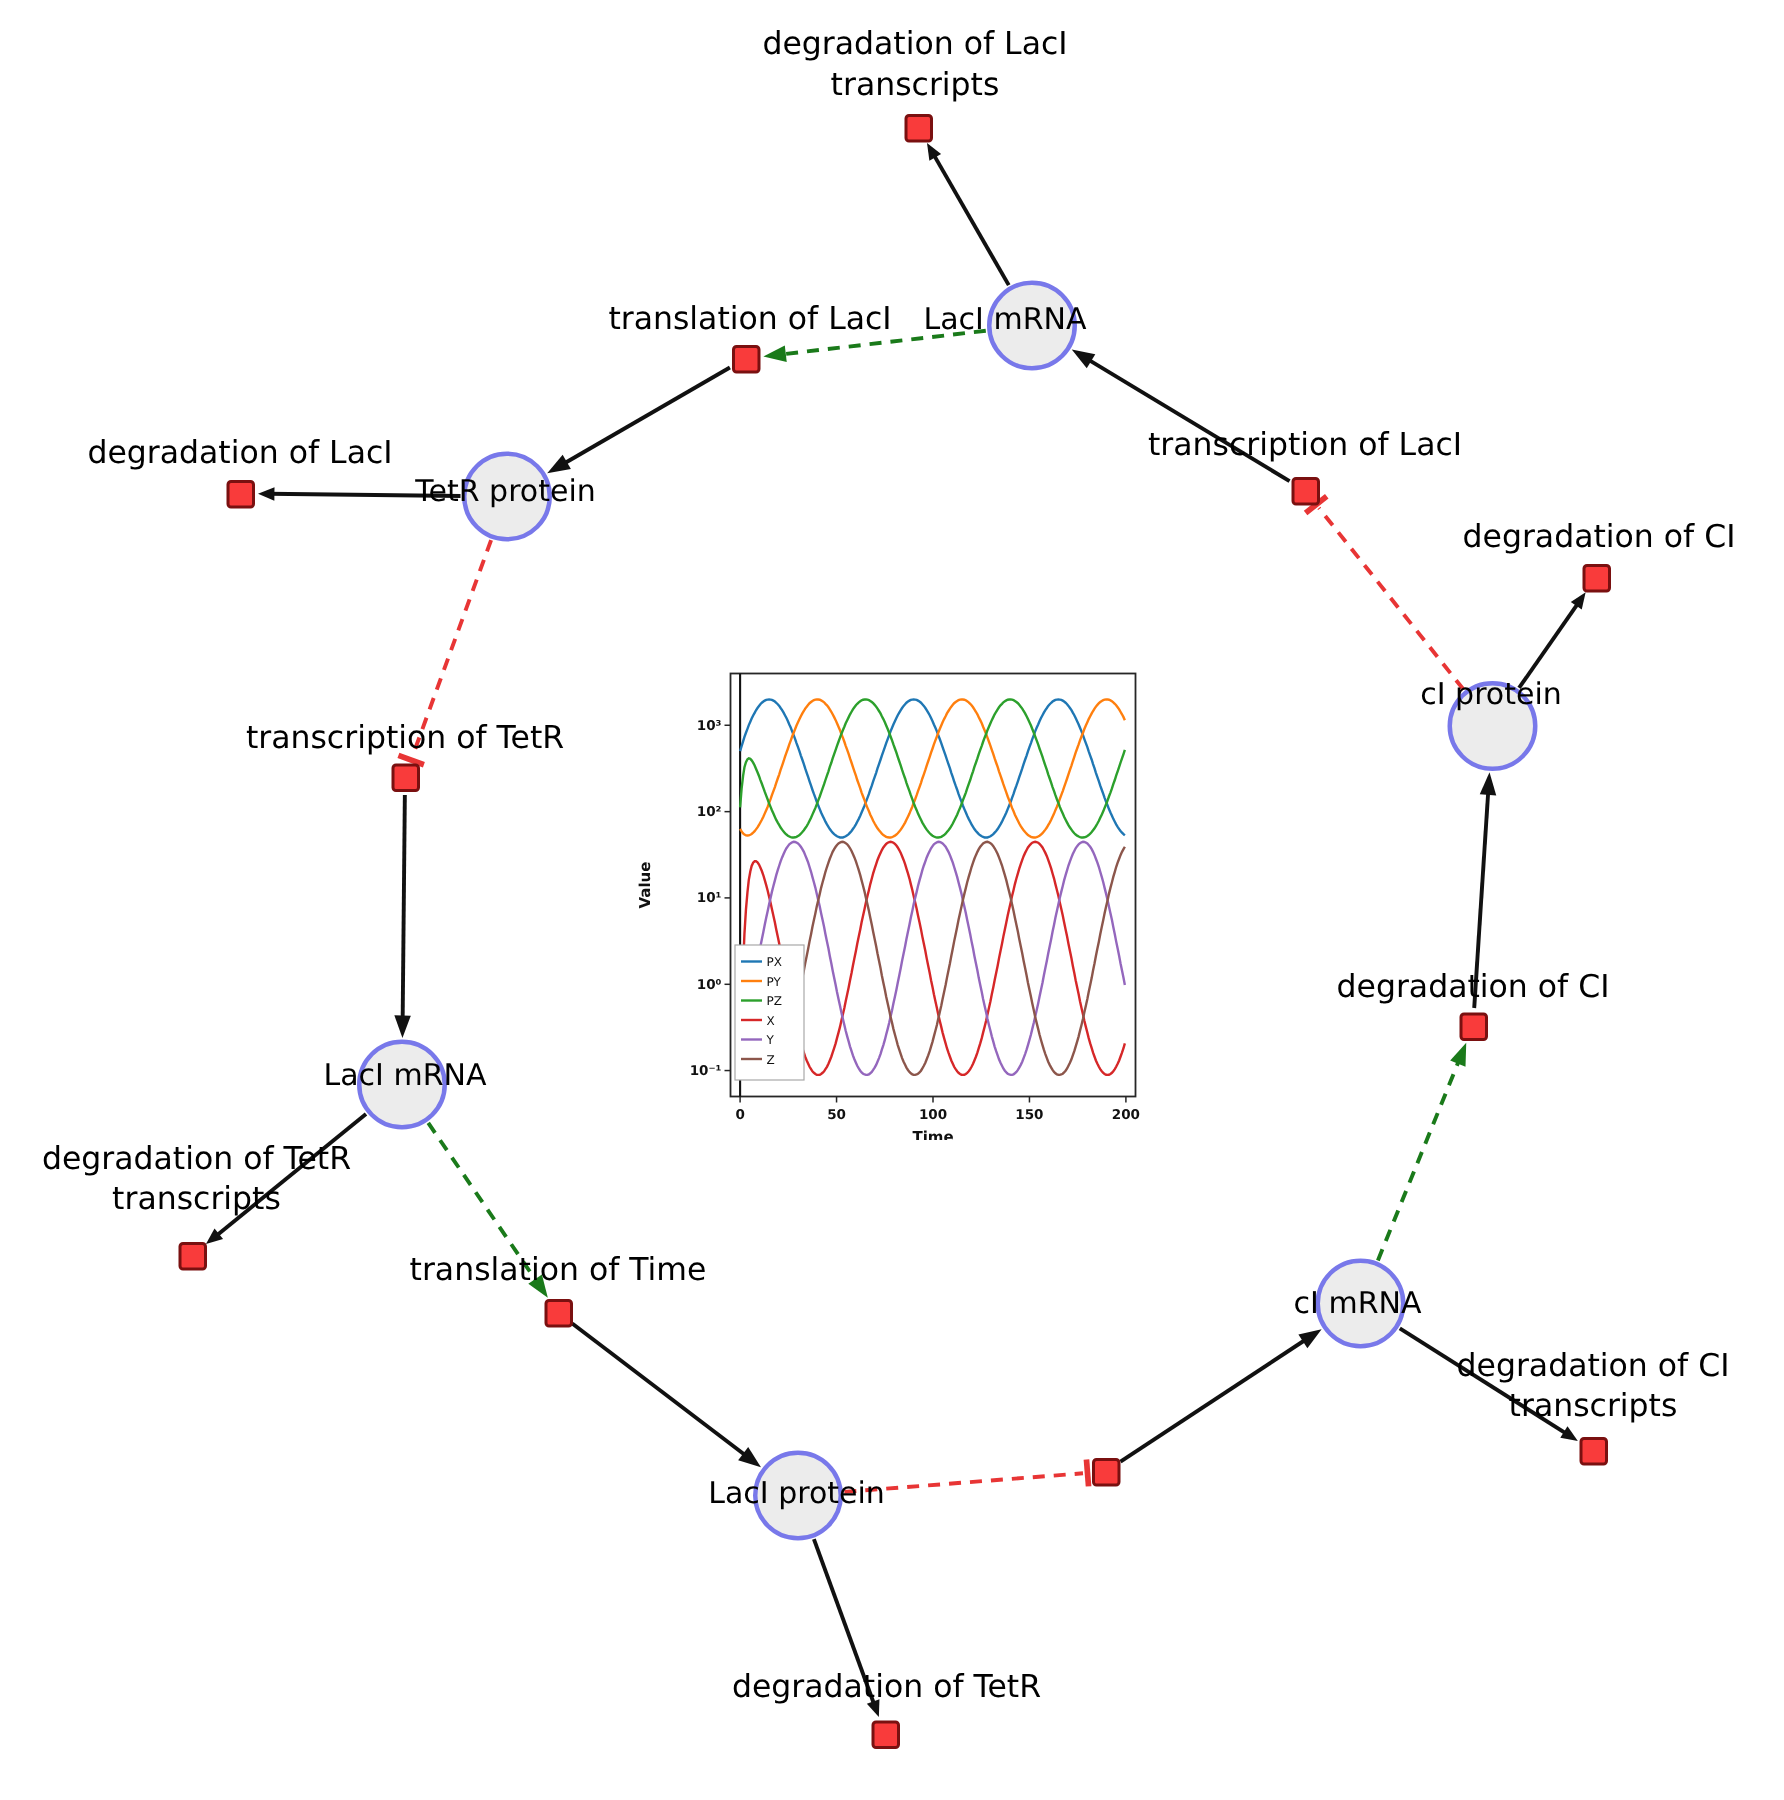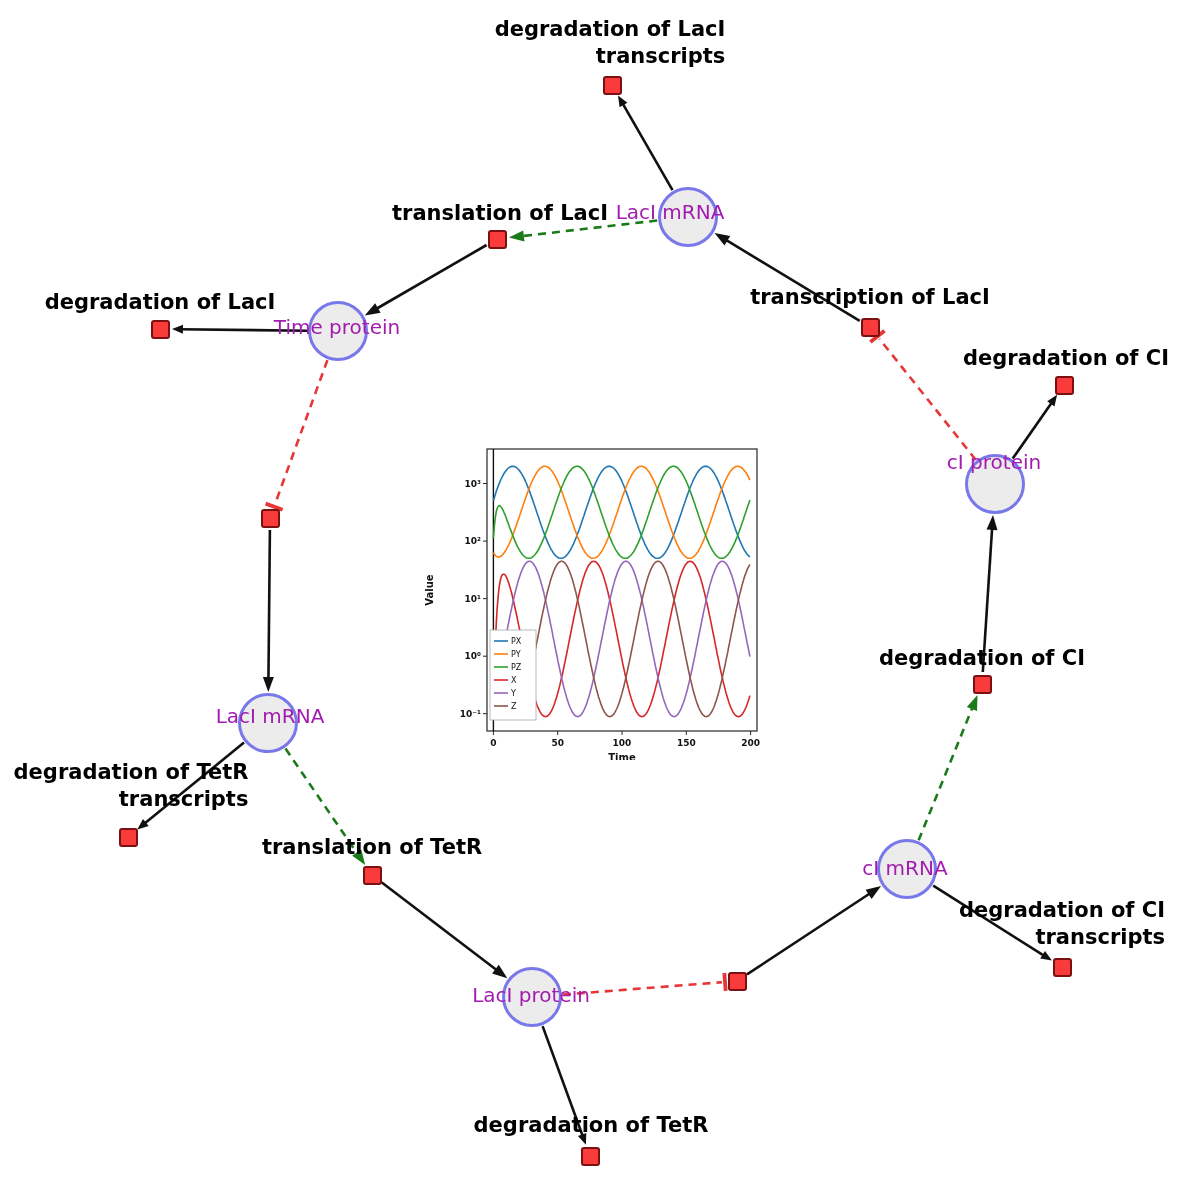--- a/index.html
+++ b/index.html
@@ -6,23 +6,23 @@
   .canvas{position:relative;width:1189px;height:1200px;background:#ffffff;overflow:hidden;
           font-family:"DejaVu Sans","Liberation Sans",sans-serif;}
   #edge-layer{position:absolute;left:0;top:0;}
   #node-layer{position:absolute;left:0;top:0;width:100%;height:100%;pointer-events:none;}
   #node-layer > div{pointer-events:auto;}
   .species{position:absolute;width:60px;height:60px;margin:-30px 0 0 -30px;border-radius:50%;
            background:#ececec;border:3px solid #7878ea;box-sizing:border-box;}
   .reaction{position:absolute;width:19px;height:19px;margin:-9.5px 0 0 -9.5px;
             background:#f93b3b;border:2.5px solid #7a1010;border-radius:3px;box-sizing:border-box;}
   .slabel{position:absolute;transform:translate(-50%,-50%);font-size:20px;font-weight:400;
-          color:#a21caf;white-space:nowrap;}
-  .rlabel{position:absolute;transform:translate(-50%,-50%);font-size:21px;font-weight:700;
-          color:#000;white-space:nowrap;text-align:right;line-height:1.28;}
+          color:#000000;white-space:nowrap;}
+  .rlabel{position:absolute;transform:translate(-50%,-50%);font-size:21px;font-weight:400;
+          color:#000;white-space:nowrap;text-align:center;line-height:1.28;}
   .chart{position:absolute;left:420px;top:440px;width:350px;height:320px;}
 </style>
 </head>
 <body>
 
 <div class="canvas">
   <svg id="edge-layer" width="1189" height="1200">
       <line x1="672.5" y1="190.1" x2="621.3" y2="101.1" stroke="#111111" stroke-width="2.6"></line>
       <polygon points="618.0,95.4 627.4,102.7 619.6,107.2" fill="#111111"></polygon>
       <line x1="657.2" y1="220.5" x2="517.9" y2="236.6" stroke="#1a7a1a" stroke-width="2.6" stroke-dasharray="8 6"></line>
@@ -73,33 +73,34 @@
       <div class="reaction" style="left:160px;top:329px"></div>
       <div class="reaction" style="left:1064px;top:385px"></div>
       <div class="reaction" style="left:270px;top:518px"></div>
       <div class="reaction" style="left:982px;top:684px"></div>
       <div class="reaction" style="left:128px;top:837px"></div>
       <div class="reaction" style="left:372px;top:875px"></div>
       <div class="reaction" style="left:1062px;top:967px"></div>
       <div class="reaction" style="left:737px;top:981px"></div>
       <div class="reaction" style="left:590px;top:1156px"></div>
       <div class="slabel" style="left:670px;top:212px">LacI mRNA</div>
-      <div class="slabel" style="left:337px;top:327px">Time protein</div>
+      <div class="slabel" style="left:337px;top:327px">TetR protein</div>
       <div class="slabel" style="left:994px;top:462px">cI protein</div>
       <div class="slabel" style="left:270px;top:716px">LacI mRNA</div>
       <div class="slabel" style="left:905px;top:868px">cI mRNA</div>
       <div class="slabel" style="left:531px;top:995px">LacI protein</div>
       <div class="rlabel" style="left:610px;top:43px">degradation of LacI<br>transcripts</div>
       <div class="rlabel" style="left:870px;top:297px">transcription of LacI</div>
       <div class="rlabel" style="left:500px;top:213px">translation of LacI</div>
       <div class="rlabel" style="left:160px;top:302px">degradation of LacI</div>
       <div class="rlabel" style="left:1066px;top:358px">degradation of CI</div>
+      <div class="rlabel" style="left:270px;top:492px">transcription of TetR</div>
       <div class="rlabel" style="left:982px;top:658px">degradation of CI</div>
       <div class="rlabel" style="left:131px;top:786px">degradation of TetR<br>transcripts</div>
-      <div class="rlabel" style="left:372px;top:847px">translation of TetR</div>
+      <div class="rlabel" style="left:372px;top:847px">translation of Time</div>
       <div class="rlabel" style="left:1062px;top:924px">degradation of CI<br>transcripts</div>
       <div class="rlabel" style="left:591px;top:1125px">degradation of TetR</div>
     </div>
   <div id="chart" class="chart"><svg xmlns="http://www.w3.org/2000/svg" width="350" height="320" viewBox="0 0 350 320" style="font-family:'DejaVu Sans',sans-serif">
         <rect x="67" y="9" width="270" height="282" fill="none" stroke="#262626" stroke-width="1.2"></rect>
         <line x1="73.4" y1="291" x2="73.4" y2="295" stroke="#262626" stroke-width="1"></line>
         <text x="73.4" y="306" font-size="9" font-weight="bold" fill="#111" text-anchor="middle">0</text>
         <line x1="137.7" y1="291" x2="137.7" y2="295" stroke="#262626" stroke-width="1"></line>
         <text x="137.7" y="306" font-size="9" font-weight="bold" fill="#111" text-anchor="middle">50</text>
         <line x1="202.0" y1="291" x2="202.0" y2="295" stroke="#262626" stroke-width="1"></line>

